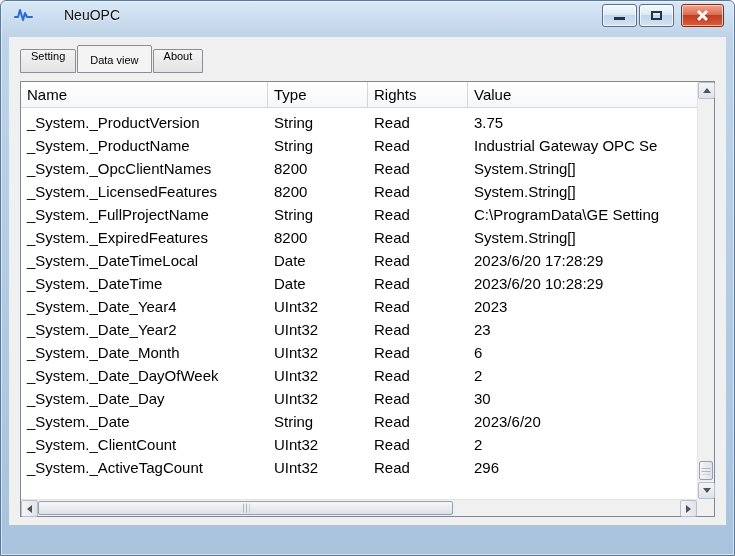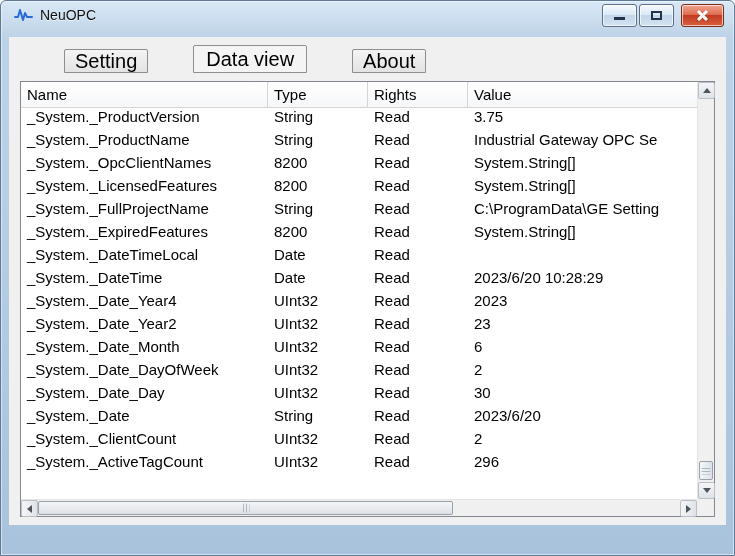--- a/index.html
+++ b/index.html
@@ -8,21 +8,21 @@
   
   .window {
     position:relative; width:735px; height:556px;
     background:linear-gradient(var(--titlebar-top,#d9e8f6) 0px, #bed3e8 36px, var(--frame-blue,#a9c3dc) 100%);
     border:1px solid #5f7895;
     border-radius:6px 6px 0 0;
     box-shadow:inset 0 0 0 1px rgba(255,255,255,.5);
     overflow:hidden;
   }
 
-  .titlebar { height:28px; display:flex; align-items:center; padding:0 10px 0 13px; }
+  .titlebar { height:28px; display:flex; align-items:center; padding:0 10px 0 13px;gap:24px; }
   .app-icon { width:19px; height:16px; margin-right:7px; flex:0 0 auto; }
   .title-text { font-size:14px; color:#101010; text-shadow:0 1px 0 rgba(255,255,255,.7); }
 
   .win-buttons { margin-left:auto; display:flex; align-items:center; }
   .cbtn {
     width:35px; height:23px; border:1px solid #5c6f84; border-radius:3px;
     background:linear-gradient(#f6fafd 0%, var(--caption-btn-blue,#dcE9f5) 45%, #c2d6ea 50%, #d3e3f2 100%);
     display:flex; align-items:center; justify-content:center;
     box-shadow:inset 0 0 0 1px rgba(255,255,255,.65);
   }
@@ -44,24 +44,24 @@
 
   
   .client {
     position:absolute; left:8px; right:8px; top:36px; bottom:30px;
     background:#f0f0f0; padding:8px 11px; display:flex; flex-direction:column;
   }
 
   .tabstrip { display:flex; align-items:flex-end; height:28px; flex:0 0 28px; position:relative; }
   .tab {
     height:24px; padding:0 10px; margin-right:1px;
-    display:flex; align-items:center;
-    font-size:20px; color:#000;
+    display:flex; align-items:flex-start;
+    font-size:11px; color:#000;
     background:linear-gradient(#f4f4f4,#e3e3e3);
-    border:1px solid #8c8e94; border-radius:2px 2px 0 0;margin-left:44px;
+    border:1px solid #8c8e94; border-radius:2px 2px 0 0;
   }
   .tab.active {
     height:28px; padding:8px 12px; background:#f4f4f4; position:relative; z-index:2;
   }
 
   
   .listview {
     flex:1 1 auto; margin-top:8px; background:#ffffff;
     border:1px solid var(--listview-border,#828790);
     display:grid; grid-template-columns:1fr 17px; grid-template-rows:1fr 17px;
@@ -76,21 +76,21 @@
   .hcell {
     display:flex; align-items:center; padding:0 6px; font-size:15px; color:#000;
     border-right:1px solid var(--header-separator,#d5d5d5); overflow:hidden; white-space:nowrap;
   }
   .hcell.c-name  { width:247px; flex:0 0 247px; }
   .hcell.c-type  { width:100px; flex:0 0 100px; }
   .hcell.c-rights{ width:100px; flex:0 0 100px; }
   .hcell.c-value { flex:1 1 auto; border-right:none; }
 
   .lv-body { flex:1 1 auto; overflow:hidden; background:#fff; }
-  .row { display:flex; height:23px; align-items:flex-start; }
+  .row { display:flex; height:23px; align-items:flex-end; }
   .cell { padding:0 6px; font-size:15px; color:#000; white-space:nowrap; overflow:hidden; }
   .cell.c-name  { width:247px; flex:0 0 247px; }
   .cell.c-type  { width:100px; flex:0 0 100px; }
   .cell.c-rights{ width:100px; flex:0 0 100px; }
   .cell.c-value { flex:1 1 auto; }
 
   
   .vscroll { grid-column:2; grid-row:1; background:var(--scrollbar-track,#f0f0f0); display:flex; flex-direction:column; border-left:1px solid #e4e4e4; }
   .hscroll { grid-column:1; grid-row:2; background:var(--scrollbar-track,#f0f0f0); display:flex; border-top:1px solid #e4e4e4; }
   .corner  { grid-column:2; grid-row:2; background:var(--scrollbar-track,#f0f0f0); }
@@ -217,20 +217,21 @@
     <span class="cell c-name">_System._ExpiredFeatures</span>
     <span class="cell c-type">8200</span>
     <span class="cell c-rights">Read</span>
     <span class="cell c-value">System.String[]</span>
   </div>
 
   <div class="row">
     <span class="cell c-name">_System._DateTimeLocal</span>
     <span class="cell c-type">Date</span>
     <span class="cell c-rights">Read</span>
+    <span class="cell c-value">2023/6/20 17:28:29</span>
   </div>
 
   <div class="row">
     <span class="cell c-name">_System._DateTime</span>
     <span class="cell c-type">Date</span>
     <span class="cell c-rights">Read</span>
     <span class="cell c-value">2023/6/20 10:28:29</span>
   </div>
 
   <div class="row">

